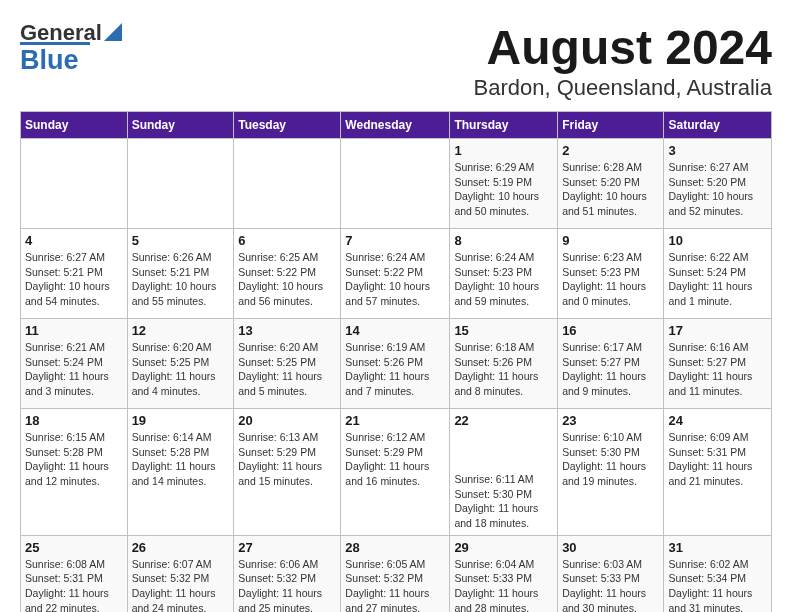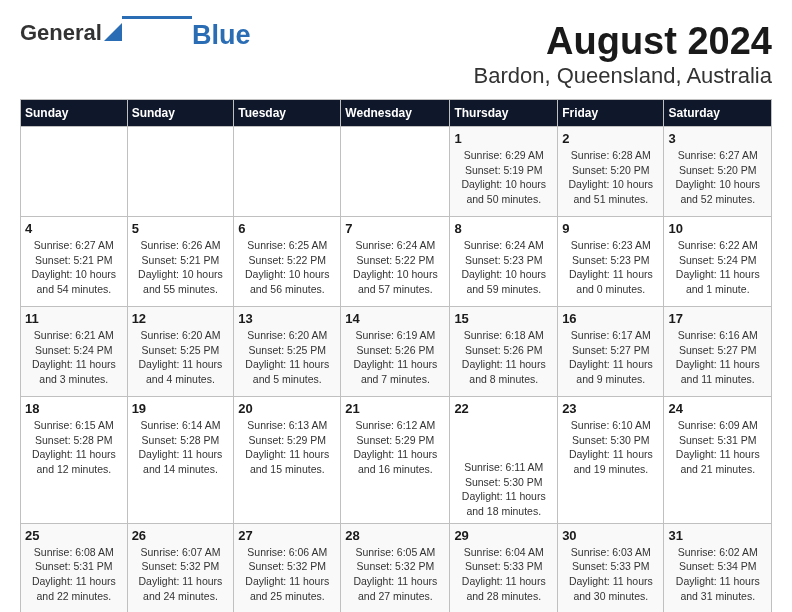--- a/index.html
+++ b/index.html
@@ -11,44 +11,44 @@
       padding: 20px;
     }
     .header-area {
       display: flex;
       justify-content: space-between;
       align-items: flex-start;
       margin-bottom: 10px;
     }
     .logo {
       display: flex;
-      flex-direction: row;
+      flex-direction: column;
       align-items: flex-start;
     }
     .logo-general { color: #333; }
     .logo-blue { color: #2a6db5; }
     .title-area {
       text-align: right;
     }
     .main-title {
-      font-size: 38px;
+      font-size: 48px;
       font-weight: bold;
       color: #1a1a1a;
     }
     .subtitle {
       font-size: 22px;
       color: #333;
     }
     table {
       width: 100%;
       border-collapse: collapse;
       font-size: 11px;
     }
     thead tr th {
-      background: #0f172a;
+      background: #4c1d95;
       color: #fff;
       padding: 6px 4px;
       text-align: left;
       font-size: 12px;
       font-weight: bold;
       border: 1px solid #c0c0c0;
     }
     tbody tr td {
       border: 1px solid #c0c0c0;
       padding: 4px 4px;
@@ -65,21 +65,20 @@
       font-size: 13px;
       font-weight: bold;
       color: #1a1a1a;
       display: block;
       margin-bottom: 2px;
     }
     .day-info {
       color: #333;
       font-size: 10.5px;
       line-height: 1.4;
-      text-align: center;
     }
     .empty-cell {
       background: #fff !important;
     }
   </style>
 </head>
 <body>
 
 <div class="header-area">
   <div class="logo">

